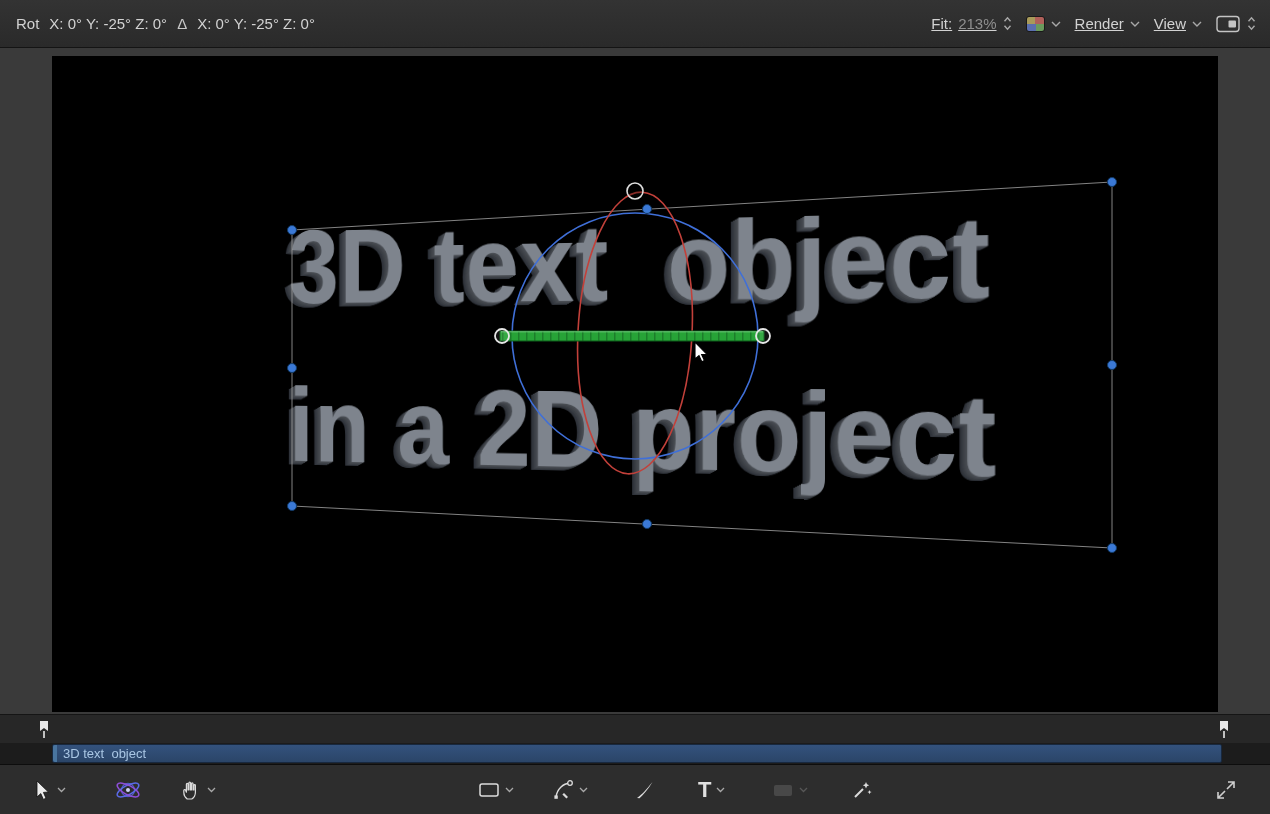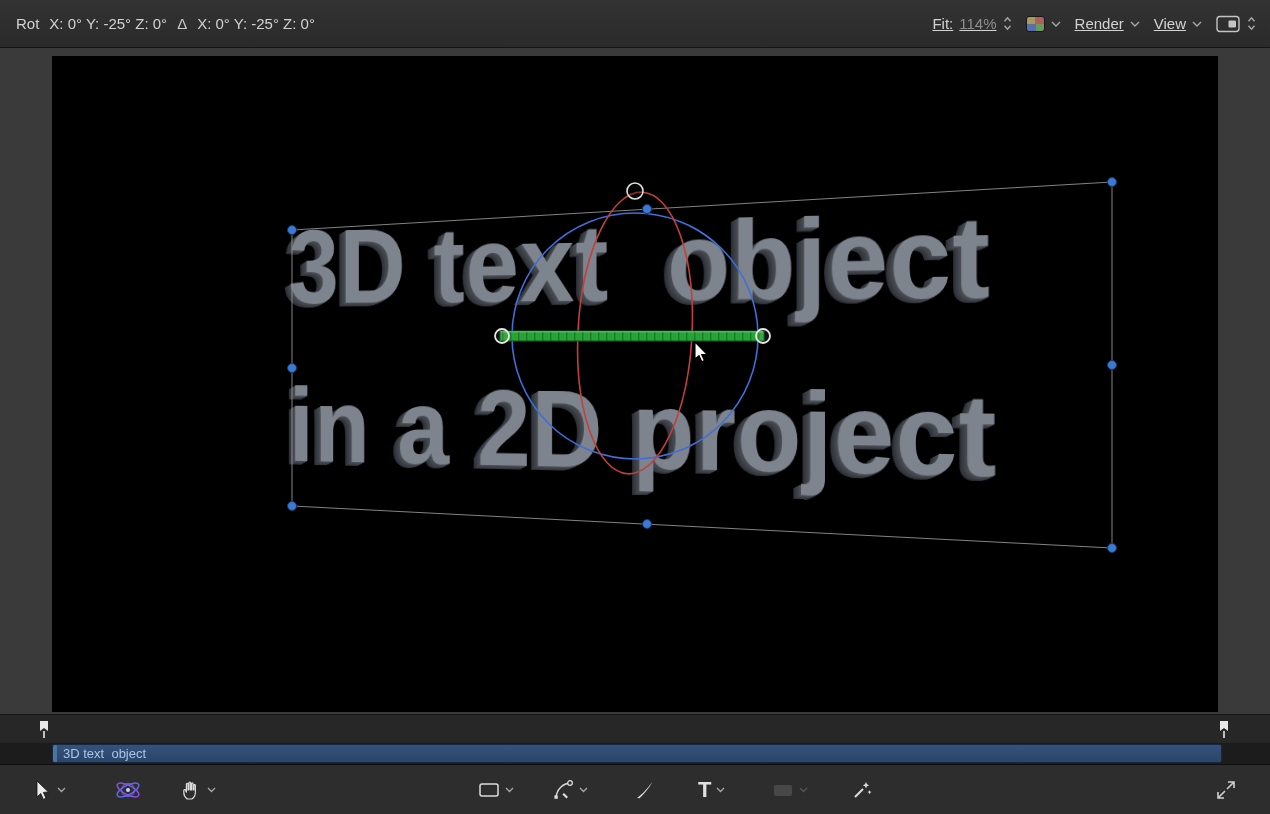--- a/index.html
+++ b/index.html
@@ -61,21 +61,21 @@
   <div class="topbar">
     <div class="left">
       <span>Rot</span>
       <span>X: 0° Y: -25° Z: 0°</span>
       <span class="dim" style="color:#c9c9c9">Δ</span>
       <span>X: 0° Y: -25° Z: 0°</span>
     </div>
     <div class="right">
       <div class="menu-btn">
         <span>Fit:</span>
-        <span class="dim">114%</span>
+        <span class="dim">213%</span>
         <svg class="stepper" width="9" height="15" viewBox="0 0 9 15">
           <path d="M1.5 5.2 4.5 1.8 7.5 5.2" fill="none" stroke="#a8a8a8" stroke-width="1.4"></path>
           <path d="M1.5 9.8 4.5 13.2 7.5 9.8" fill="none" stroke="#a8a8a8" stroke-width="1.4"></path>
         </svg>
       </div>
       <div class="menu-btn">
         <span class="swatch"></span>
         <svg width="10" height="6" viewBox="0 0 10 6">
           <path d="M1 1l4 4 4-4" stroke="#a8a8a8" stroke-width="1.4" fill="none"></path>
         </svg>

